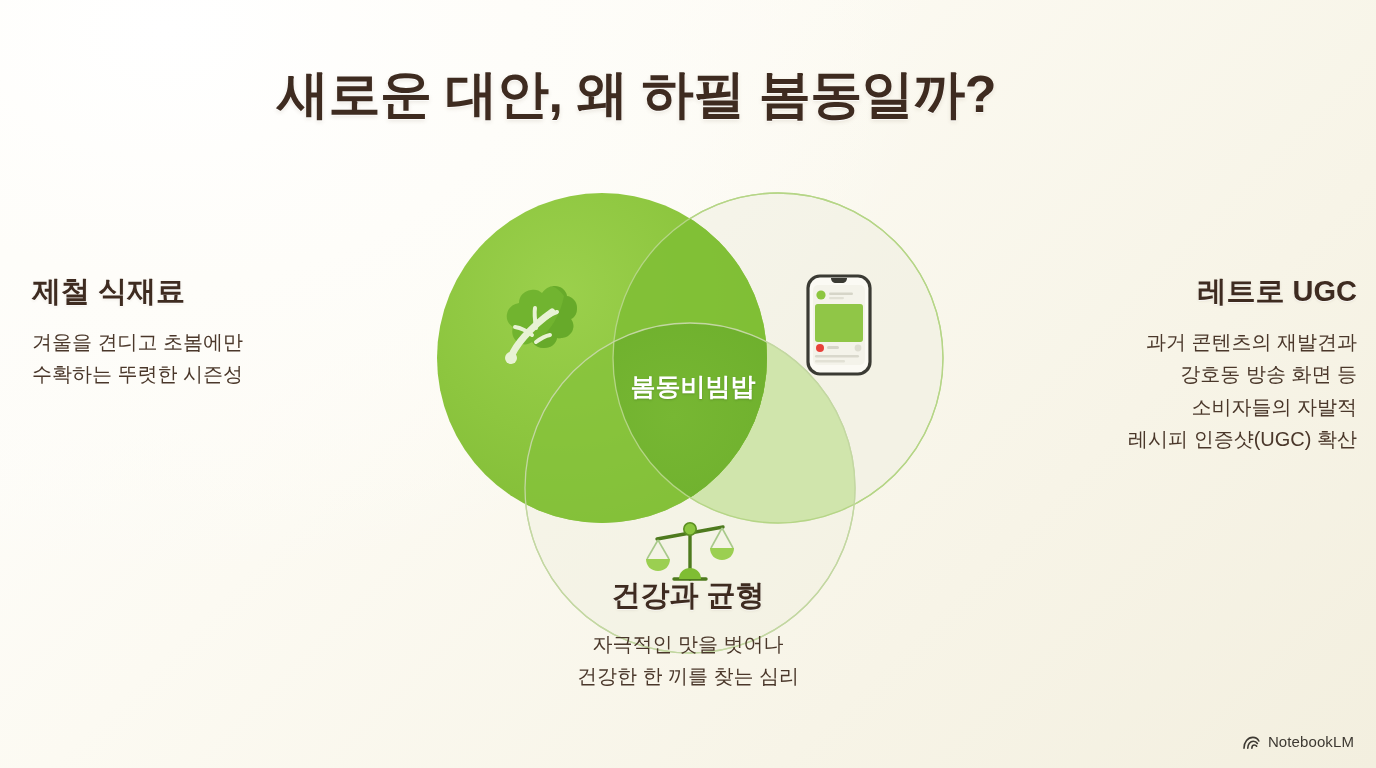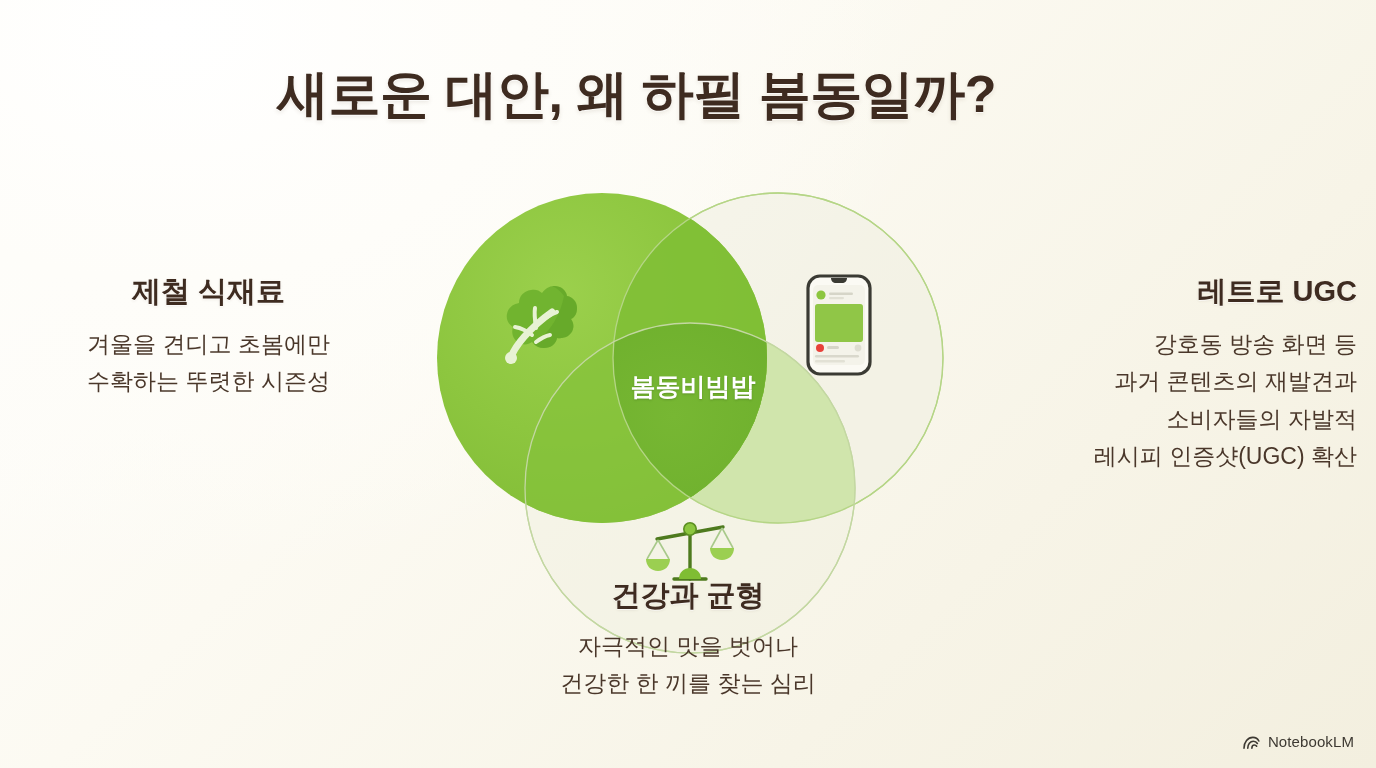--- a/index.html
+++ b/index.html
@@ -80,33 +80,33 @@
 
   
   .block-title {
     font-size: 29px;
     font-weight: bold;
     color: #3E2B20;
     text-shadow: 0 1px 0 rgba(255,255,255,0.7), 0 1px 3px rgba(90,66,48,0.12);
     white-space: nowrap;
   }
   .block-body {
-    font-size: 23px;
+    font-size: 20px;
     color: #4A372A;
     line-height: 1.62;
     white-space: nowrap;
   }
   .block-body div { white-space: nowrap; }
 
   #block-left {
     position: absolute;
-    left: 16px;
+    left: 32px;
     top: 272px;
     width: 385px;
-    text-align: center;
+    text-align: left;
   }
   #block-left .block-title { margin-bottom: 14px; }
 
   #block-right {
     position: absolute;
     left: 977px;
     top: 272px;
     width: 380px;
     text-align: right;
   }
@@ -259,22 +259,22 @@
     <div class="block-title">제철 식재료</div>
     <div class="block-body">
       <div>겨울을 견디고 초봄에만</div>
       <div>수확하는 뚜렷한 시즌성</div>
     </div>
   </div>
 
   <div id="block-right">
     <div class="block-title">레트로 UGC</div>
     <div class="block-body">
+      <div>과거 콘텐츠의 재발견과</div>
       <div>강호동 방송 화면 등</div>
-      <div>과거 콘텐츠의 재발견과</div>
       <div>소비자들의 자발적</div>
       <div>레시피 인증샷(UGC) 확산</div>
     </div>
   </div>
 
   <div id="block-bottom">
     <div class="block-title">건강과 균형</div>
     <div class="block-body">
       <div>자극적인 맛을 벗어나</div>
       <div>건강한 한 끼를 찾는 심리</div>

